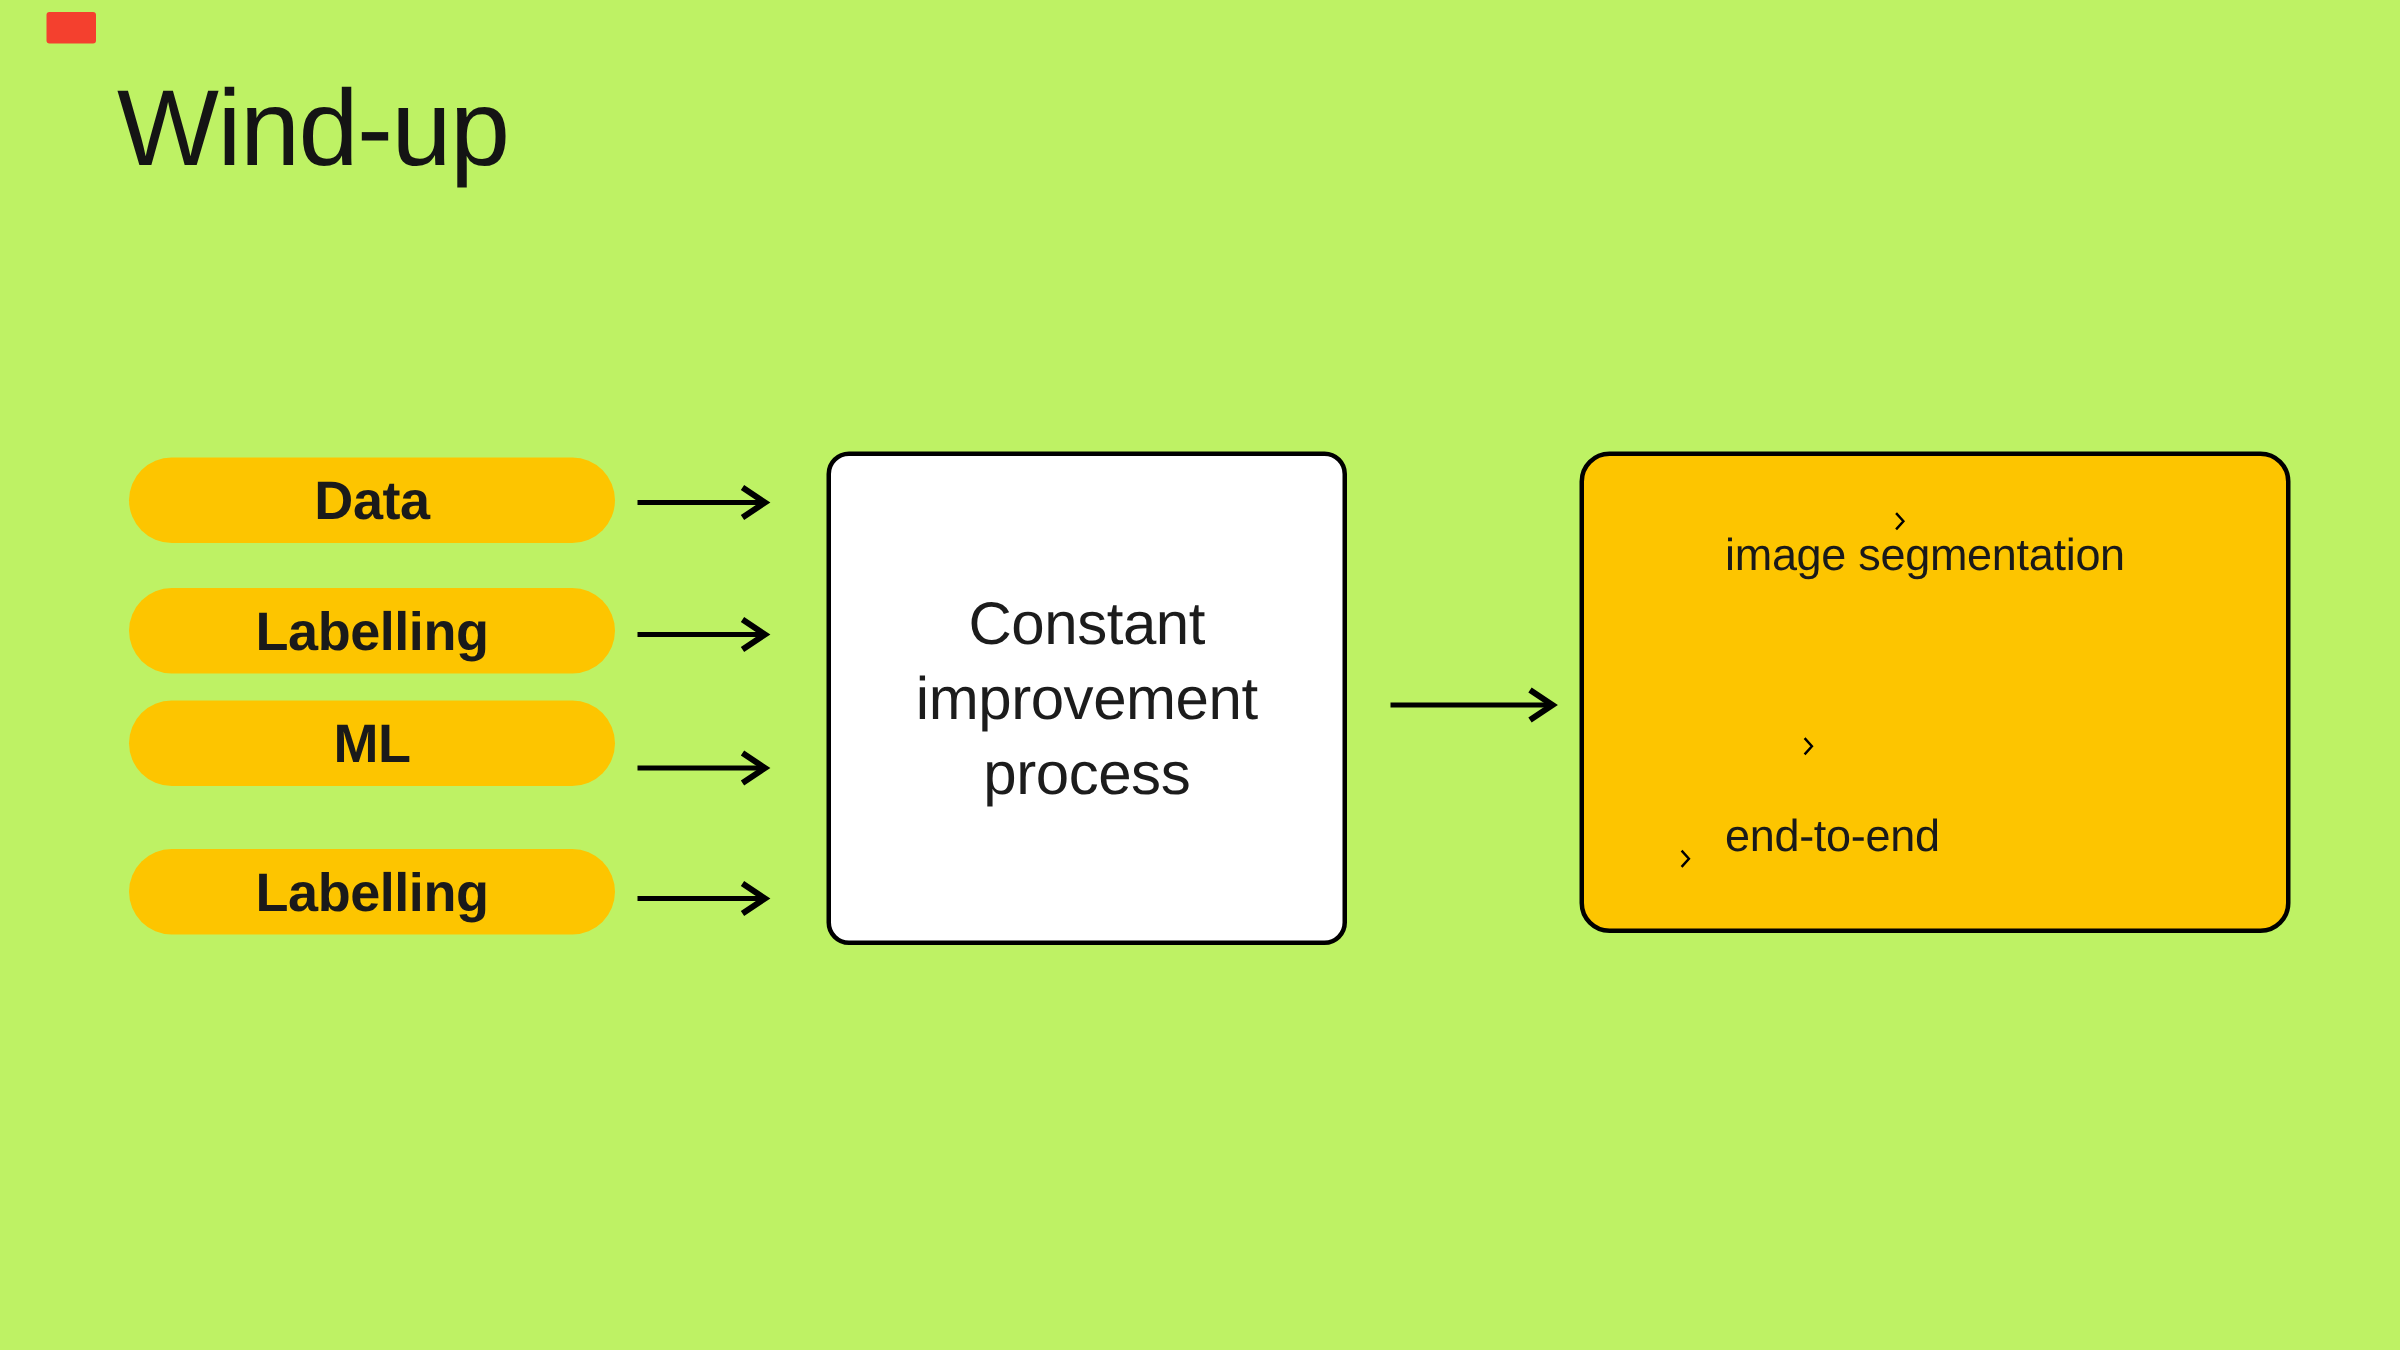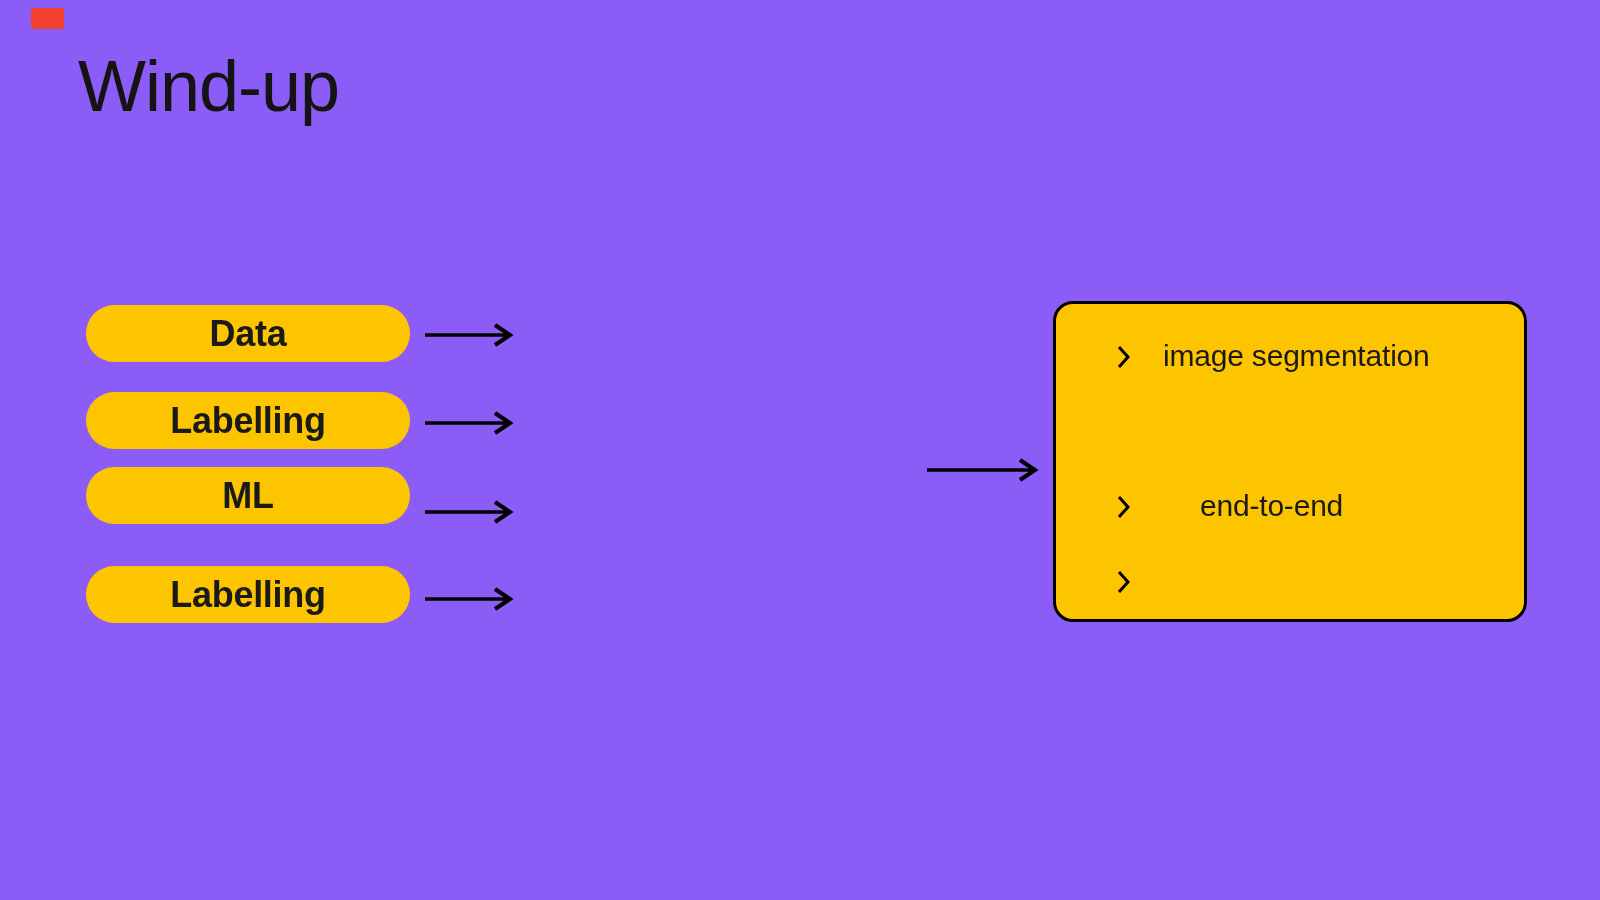--- a/index.html
+++ b/index.html
@@ -8,21 +8,21 @@
     width: 1600px;
     height: 900px;
     background: #ffffff;
     font-family: "Liberation Sans", "DejaVu Sans", sans-serif;
     overflow: hidden;
   }
   .slide {
     position: relative;
     width: 1600px;
     height: 900px;
-    background: #8b5cf6;
+    background: #bef264;
   }
   .red-marker {
     position: absolute;
     left: 31px;
     top: 8px;
     width: 33px;
     height: 21px;
     background: var(--marker-red, #f4402e);
     border-radius: 2px;
   }
@@ -96,20 +96,21 @@
     border: 3px solid var(--ink, #000);
     border-radius: 20px;
     box-sizing: border-box;
   }
   .output-row {
     position: absolute;
     left: 61px;
     height: 34px;
     display: flex;
     align-items: center;
+    flex-direction: column;
   }
   .output-row .chev { flex: 0 0 13px; margin-top: 2px; }
   .output-row span {
     margin-left: 33px;
     font-size: 30px;
     color: #1a1a1a;
     letter-spacing: -0.2px;
     white-space: nowrap;
   }
   .row-1 { top: 35px; }
@@ -150,20 +151,23 @@
   </svg>
   <svg class="arrow arrow-3" width="90" height="26" viewBox="0 0 90 26">
     <line x1="1" y1="13" x2="85" y2="13" stroke="#000" stroke-width="3.4"></line>
     <polyline points="71,3 86,13 71,23" fill="none" stroke="#000" stroke-width="4"></polyline>
   </svg>
   <svg class="arrow arrow-4" width="90" height="26" viewBox="0 0 90 26">
     <line x1="1" y1="13" x2="85" y2="13" stroke="#000" stroke-width="3.4"></line>
     <polyline points="71,3 86,13 71,23" fill="none" stroke="#000" stroke-width="4"></polyline>
   </svg>
 
+  <div class="process-box">
+    <div class="process-text">Constant improvement process</div>
+  </div>
 
   <svg class="arrow arrow-mid" width="114" height="26" viewBox="0 0 114 26">
     <line x1="2" y1="13" x2="109" y2="13" stroke="#000" stroke-width="3.4"></line>
     <polyline points="95,3 110,13 95,23" fill="none" stroke="#000" stroke-width="4"></polyline>
   </svg>
 
   <div class="outputs-box">
     <div class="output-row row-1">
       <svg class="chev" width="13" height="24" viewBox="0 0 13 24">
         <polyline points="2,2 11,12 2,22" fill="none" stroke="#000" stroke-width="3"></polyline>

